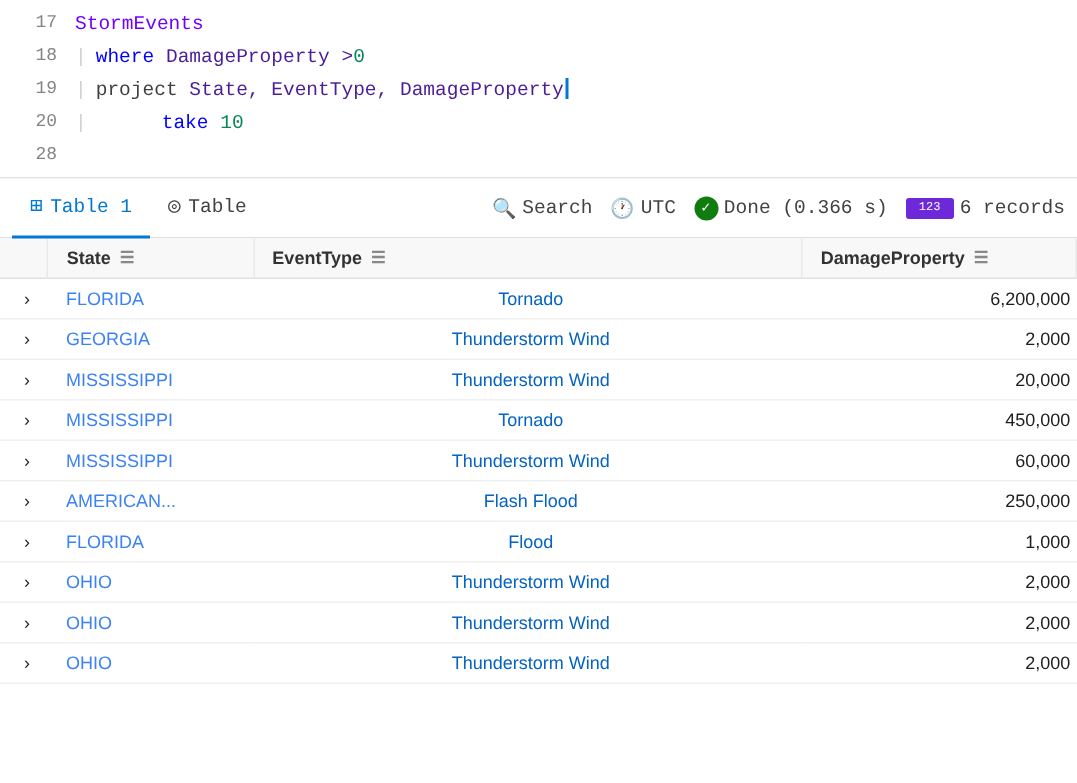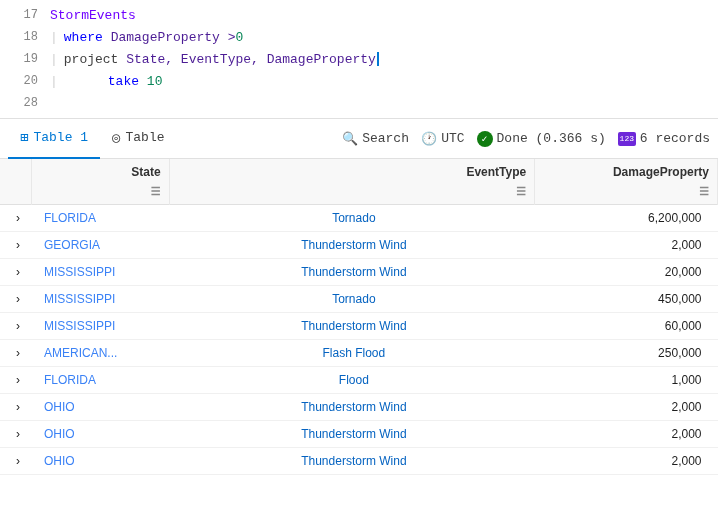--- a/index.html
+++ b/index.html
@@ -126,21 +126,21 @@
     .records-badge {
       display: flex;
       align-items: center;
       gap: 4px;
       color: #424242;
     }
     .records-icon {
       display: inline-flex;
       align-items: center;
       justify-content: center;
-      width: 18px;
+      width: 32px;
       height: 14px;
       background: #6d28d9;
       color: white;
       font-size: 8px;
       border-radius: 2px;
     }
 
     
     .table-container {
       background: #ffffff;
@@ -159,38 +159,37 @@
       padding: 6px 8px 6px 12px;
       font-weight: 600;
       font-size: 12px;
       color: #323232;
       border-right: 1px solid #e8e8e8;
       white-space: nowrap;
       font-family: -apple-system, 'Segoe UI', sans-serif;
     }
     .data-table th .th-inner {
       display: flex;
-      align-items: flex-end;
+      align-items: flex-start;
       gap: 6px;
-      flex-direction: column;
     }
     .filter-icon {
       color: #888;
       font-size: 11px;
     }
     .data-table td {
       padding: 6px 8px 6px 12px;
       font-size: 12px;
       border-bottom: 1px solid #f0f0f0;
       color: #1e1e1e;
       font-family: -apple-system, 'Segoe UI', sans-serif;
     }
     .data-table td.col-damage {
       text-align: right;
-      padding-right: 16px;
+      padding-right: 4px;
       color: #1e1e1e;
     }
     .data-table td.col-event {
       color: #0563c1;
       text-align: center;
     }
     .data-table td.col-state {
       color: #3b82f6;
       font-weight: 500;
     }

